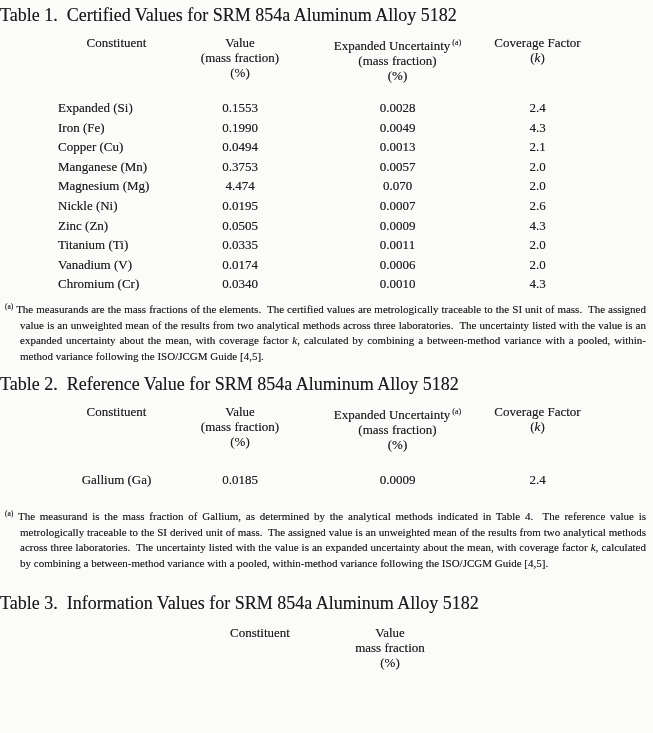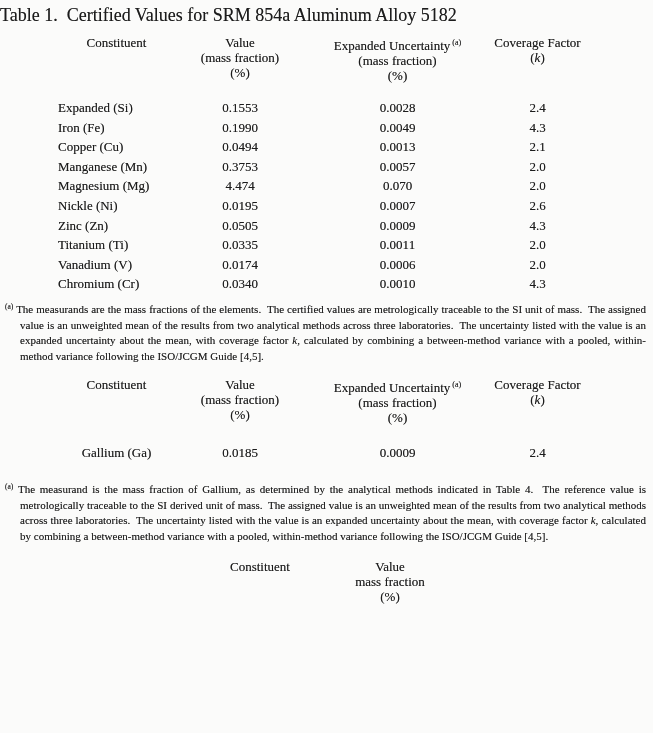--- a/index.html
+++ b/index.html
@@ -137,20 +137,21 @@
     <div class="trow">
       <div class="cell left">Chromium (Cr)</div>
       <div class="cell">0.0340</div>
       <div class="cell">0.0010</div>
       <div class="cell">4.3</div>
     </div>
   </div>
 
   <div class="footnote fn1"><sup class="fn-marker">(a)</sup><span> The measurands are the mass fractions of the elements.  The certified values are metrologically traceable to the SI unit of mass.  The assigned value is an unweighted mean of the results from two analytical methods across three laboratories.  The uncertainty listed with the value is an expanded uncertainty about the mean, with coverage factor </span><span class="it">k</span><span>, calculated by combining a between-method variance with a pooled, within-method variance following the ISO/JCGM Guide [4,5].</span></div>
 
+  <div class="tbl-title t2-title">Table 2.  Reference Value for SRM 854a Aluminum Alloy 5182</div>
 
   <div class="tbl four hdr t2-hdr">
     <div class="cell">Constituent</div>
     <div class="cell">
       <div>Value</div>
       <div>(mass fraction)</div>
       <div>(%)</div>
     </div>
     <div class="cell">
       <div><span>Expanded Uncertainty</span><sup class="hsup">(a)</sup></div>
@@ -167,20 +168,21 @@
     <div class="trow">
       <div class="cell">Gallium (Ga)</div>
       <div class="cell">0.0185</div>
       <div class="cell">0.0009</div>
       <div class="cell">2.4</div>
     </div>
   </div>
 
   <div class="footnote fn2"><sup class="fn-marker">(a)</sup><span> The measurand is the mass fraction of Gallium, as determined by the analytical methods indicated in Table 4.  The reference value is metrologically traceable to the SI derived unit of mass.  The assigned value is an unweighted mean of the results from two analytical methods across three laboratories.  The uncertainty listed with the value is an expanded uncertainty about the mean, with coverage factor </span><span class="it">k</span><span>, calculated by combining a between-method variance with a pooled, within-method variance following the ISO/JCGM Guide [4,5].</span></div>
 
+  <div class="tbl-title t3-title">Table 3.  Information Values for SRM 854a Aluminum Alloy 5182</div>
 
   <div class="tbl two hdr t3-hdr">
     <div class="cell">Constituent</div>
     <div class="cell">
       <div>Value</div>
       <div>mass fraction</div>
       <div>(%)</div>
     </div>
   </div>
 

